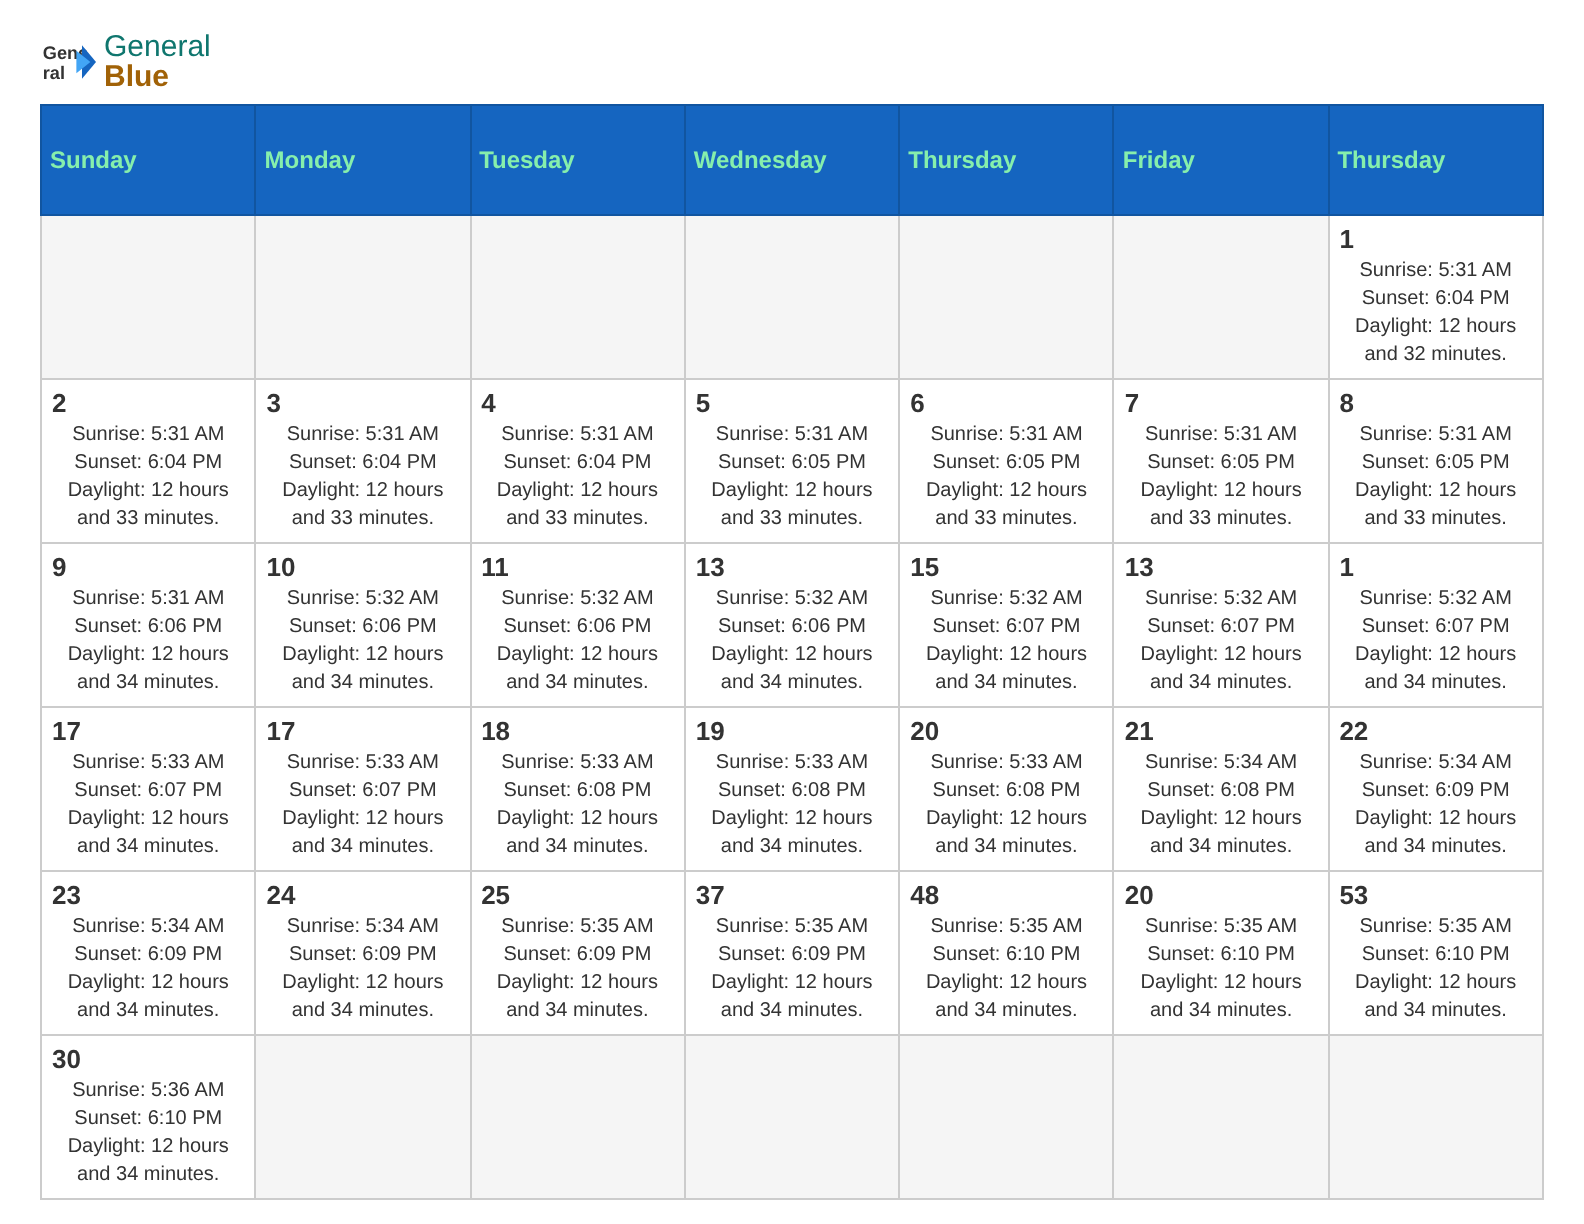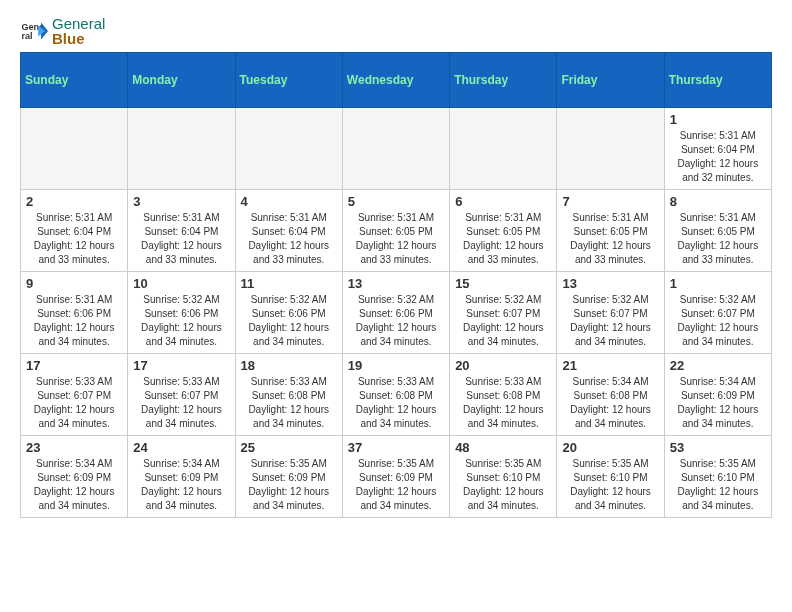--- a/index.html
+++ b/index.html
@@ -241,14 +241,26 @@
         </td>
         <td>
           <span class="day-num">20</span>
           <div class="cell-text">Sunrise: 5:35 AM<br>Sunset: 6:10 PM<br>Daylight: 12 hours<br>and 34 minutes.</div>
         </td>
         <td>
           <span class="day-num">53</span>
           <div class="cell-text">Sunrise: 5:35 AM<br>Sunset: 6:10 PM<br>Daylight: 12 hours<br>and 34 minutes.</div>
         </td>
       </tr>
+      <tr>
+        <td>
+          <span class="day-num">30</span>
+          <div class="cell-text">Sunrise: 5:36 AM<br>Sunset: 6:10 PM<br>Daylight: 12 hours<br>and 34 minutes.</div>
+        </td>
+        <td class="empty"></td>
+        <td class="empty"></td>
+        <td class="empty"></td>
+        <td class="empty"></td>
+        <td class="empty"></td>
+        <td class="empty"></td>
+      </tr>
     </tbody>
 </table>
 
 </body></html>

